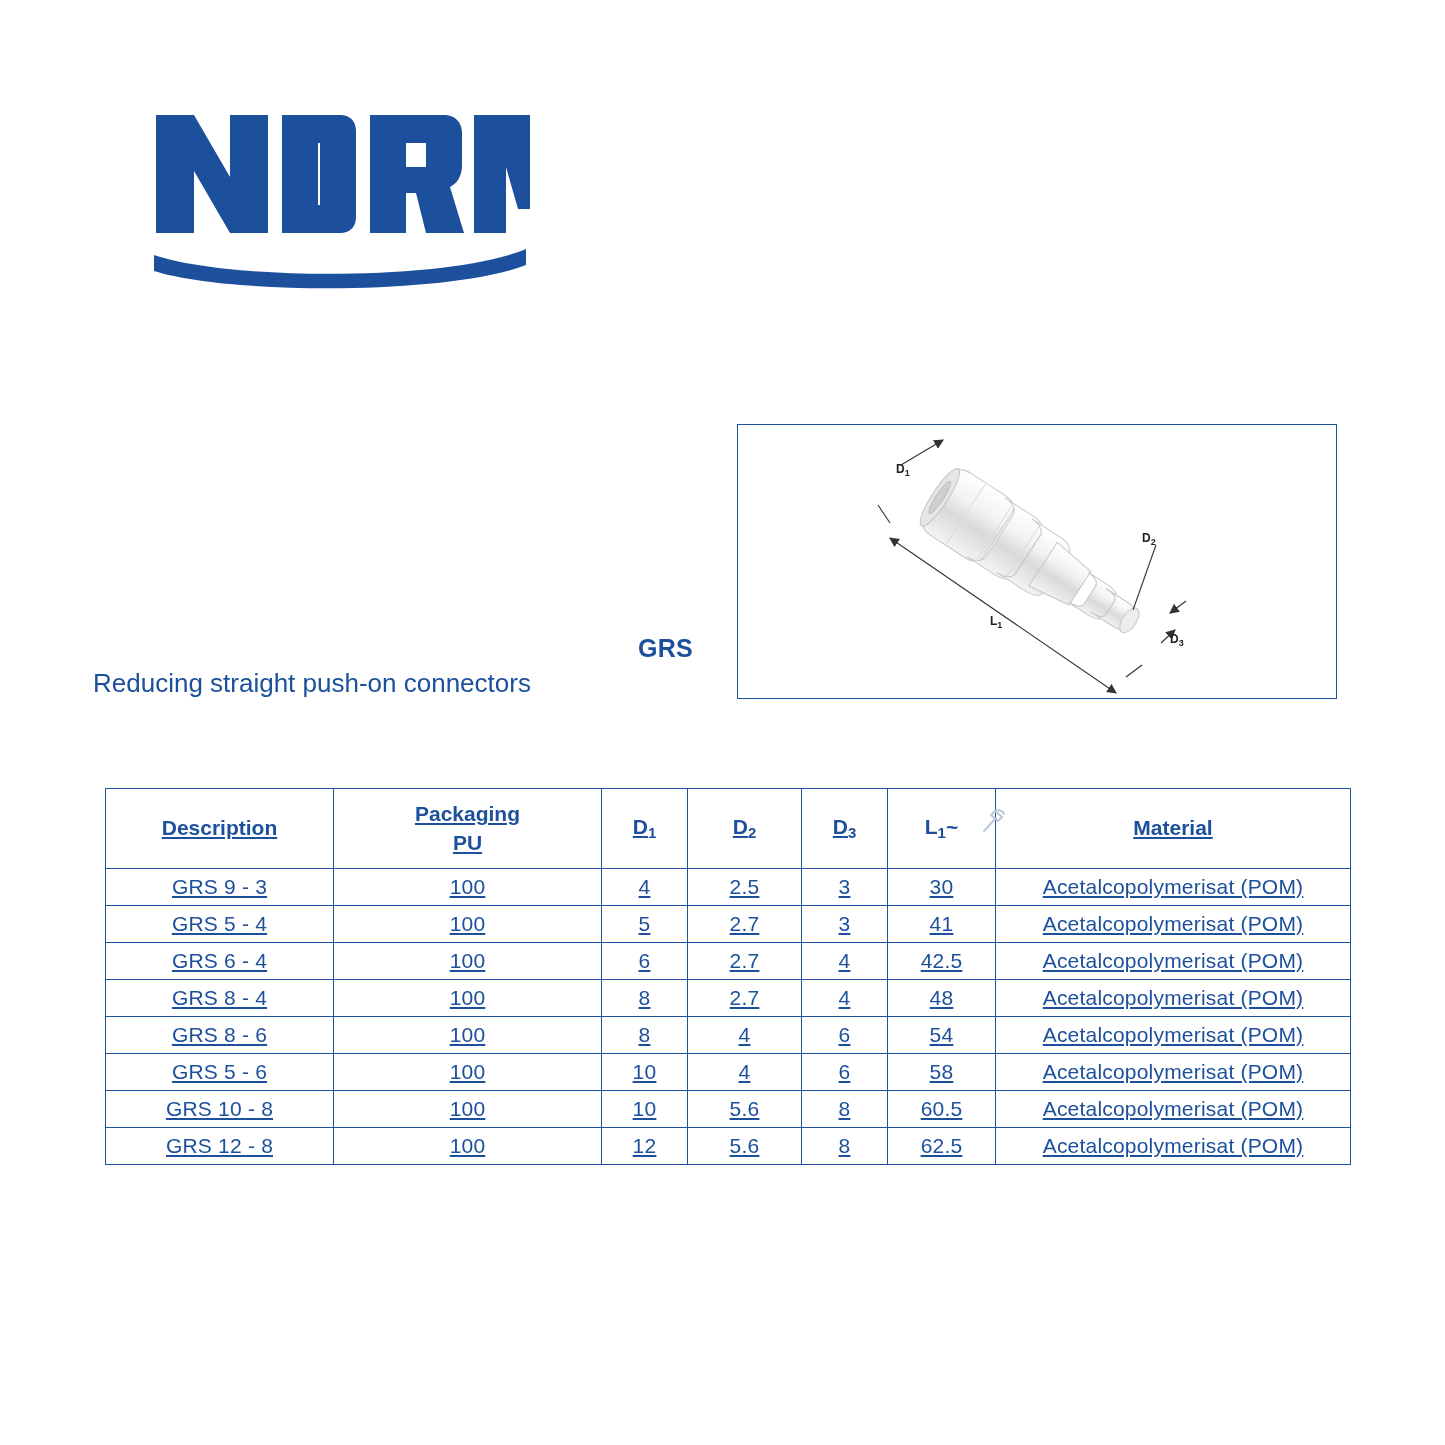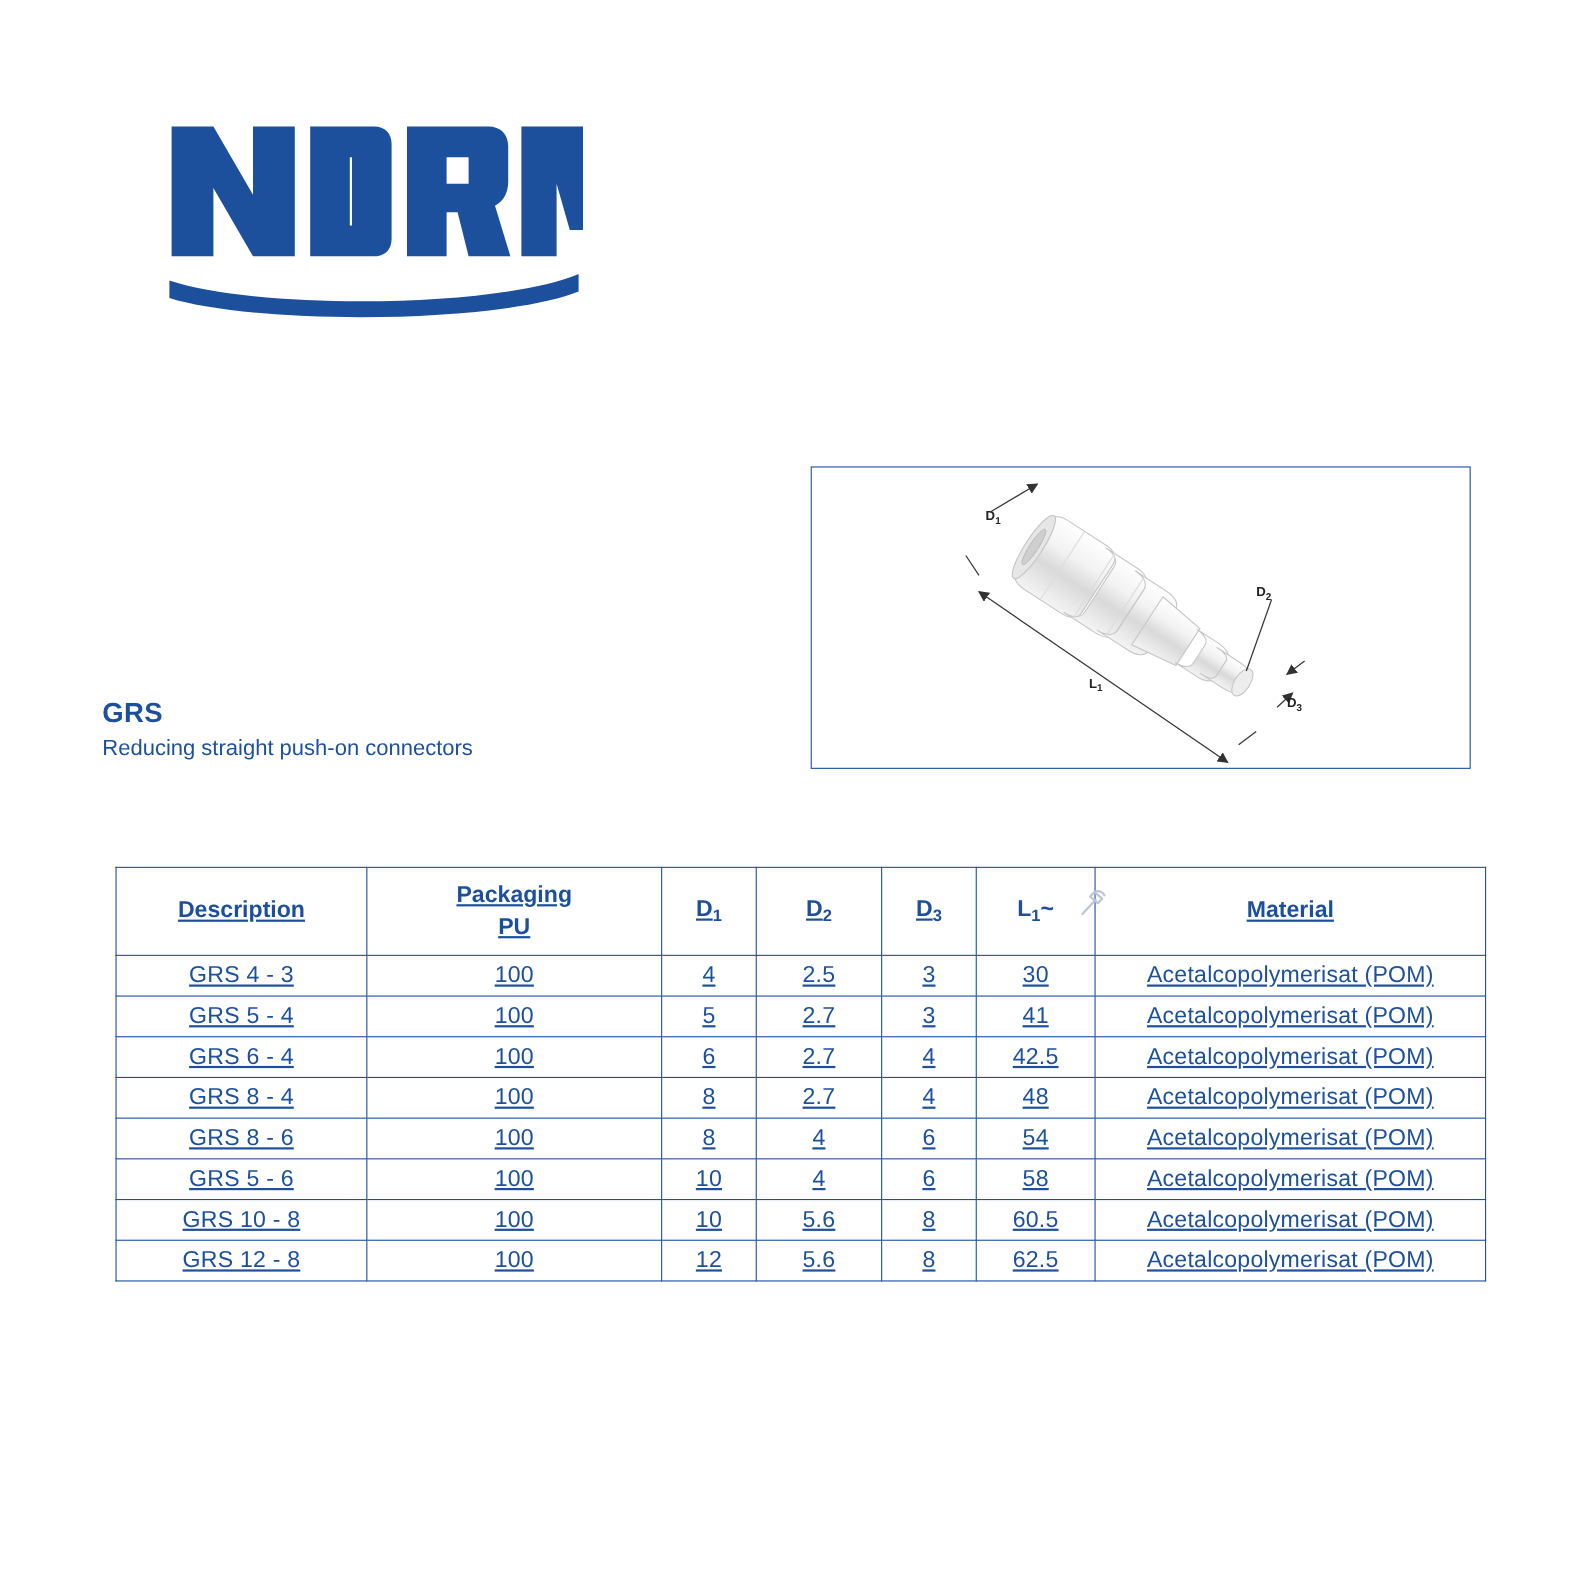--- a/index.html
+++ b/index.html
@@ -33,23 +33,24 @@
     top: 635px;
     width: 600px;
   }
   .title-code {
     font-size: 25px;
     font-weight: bold;
     color: #1c4f9c;
     letter-spacing: 0.3px;
     margin: 0 0 6px 0;
     line-height: 1.1;
+    text-align: right;
   }
   .title-desc {
-    font-size: 20px;
+    font-size: 26px;
     font-weight: normal;
     color: #1c4f9c;
     margin: 0;
     line-height: 1.15;
   }
 
   
   .drawing-box {
     position: absolute;
     left: 737px;
@@ -232,21 +233,21 @@
               <path d="M17 4 C21 2 25 4 26 7"></path>
             </g>
           </svg>
         </span>
       </th>
       <th>Material</th>
     </tr>
   </thead>
   <tbody>
     <tr>
-      <td>GRS 4 - 3</td>
+      <td>GRS 9 - 3</td>
       <td>100</td>
       <td>4</td>
       <td>2.5</td>
       <td>3</td>
       <td>30</td>
       <td>Acetalcopolymerisat (POM)</td>
     </tr>
     <tr>
       <td>GRS 5 - 4</td>
       <td>100</td>

